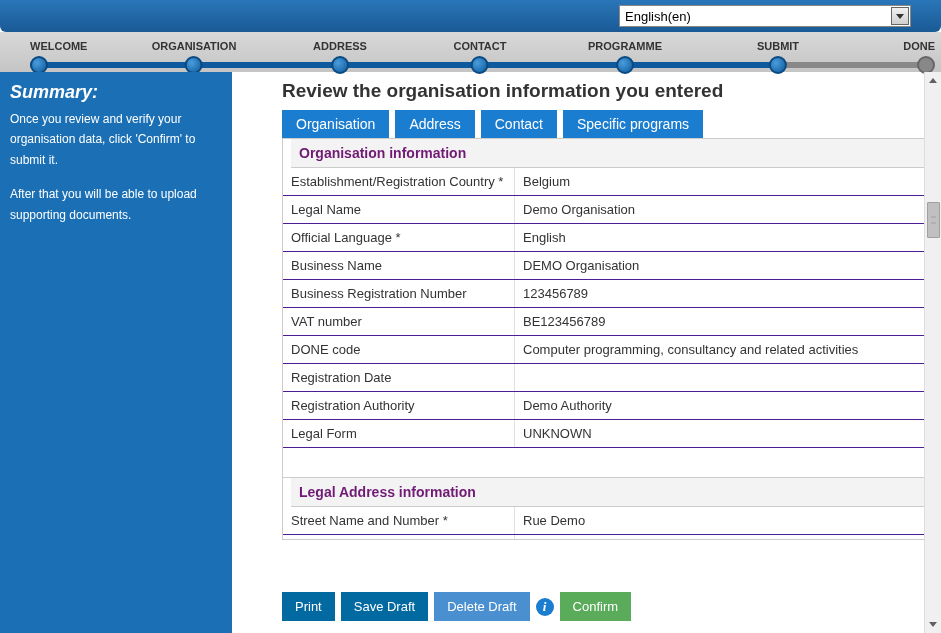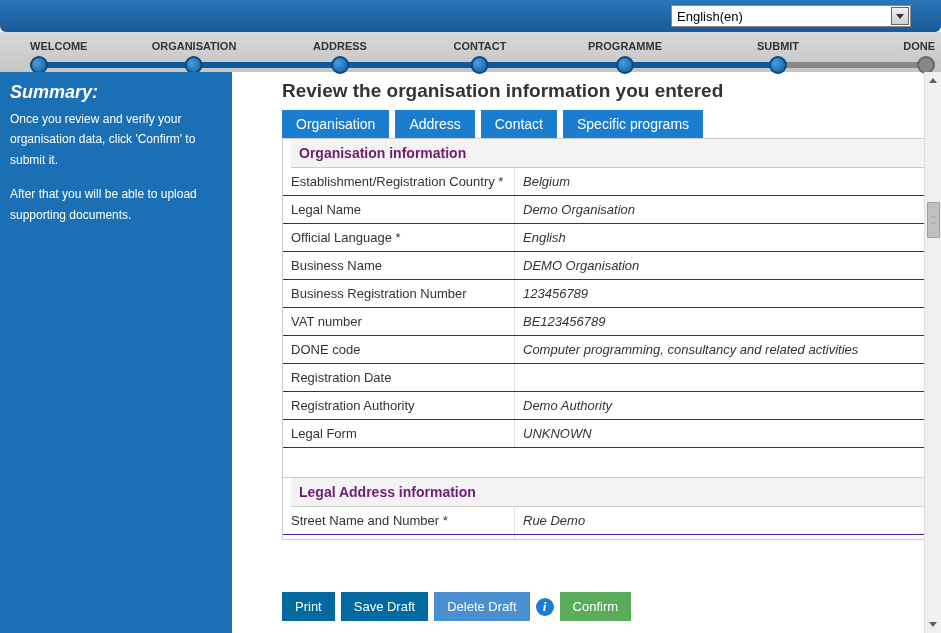--- a/index.html
+++ b/index.html
@@ -8,21 +8,21 @@
     .top-bar {
       height: 32px;
       background: linear-gradient(to bottom, #2a76b8, #1a5a96);
       border-radius: 0 0 6px 6px;
       position: relative;
     }
     .lang-select {
       position: absolute;
       right: 30px;
       top: 5px;
-      width: 240px;
+      width: 292px;
       height: 22px;
       background: #fff;
       border: 1px solid #888;
       display: flex;
       align-items: center;
       padding: 0 5px;
       font-size: 13px;
     }
     .lang-select .arrow-box {
       position: absolute;
@@ -158,21 +158,20 @@
     }
     .info-row:last-child { border-bottom: none; }
     .info-label {
       width: 232px;
       padding: 6px 8px;
       border-right: 1px solid #e0e0e0;
     }
     .info-value {
       flex: 1;
       padding: 6px 8px;
-      font-style: italic;
     }
     .section-gap {
       height: 30px;
       border-bottom: 1px solid #ccc;
     }
     
     .action-bar {
       position: absolute;
       bottom: 12px;
       left: 10px;

